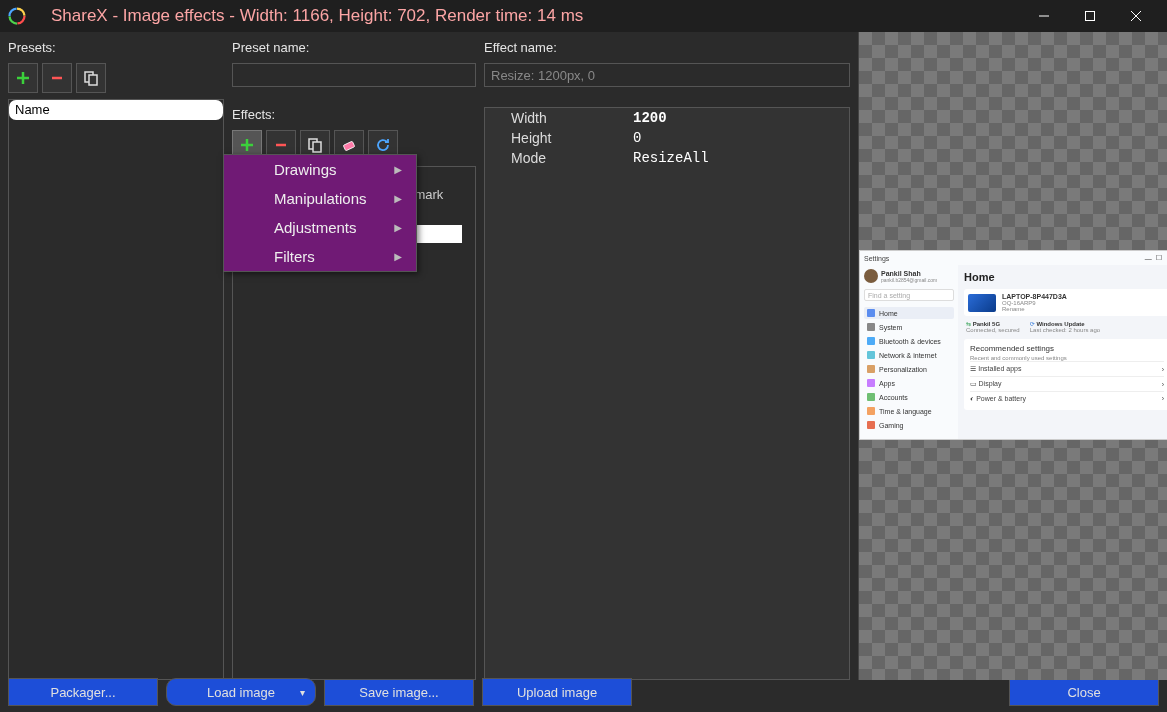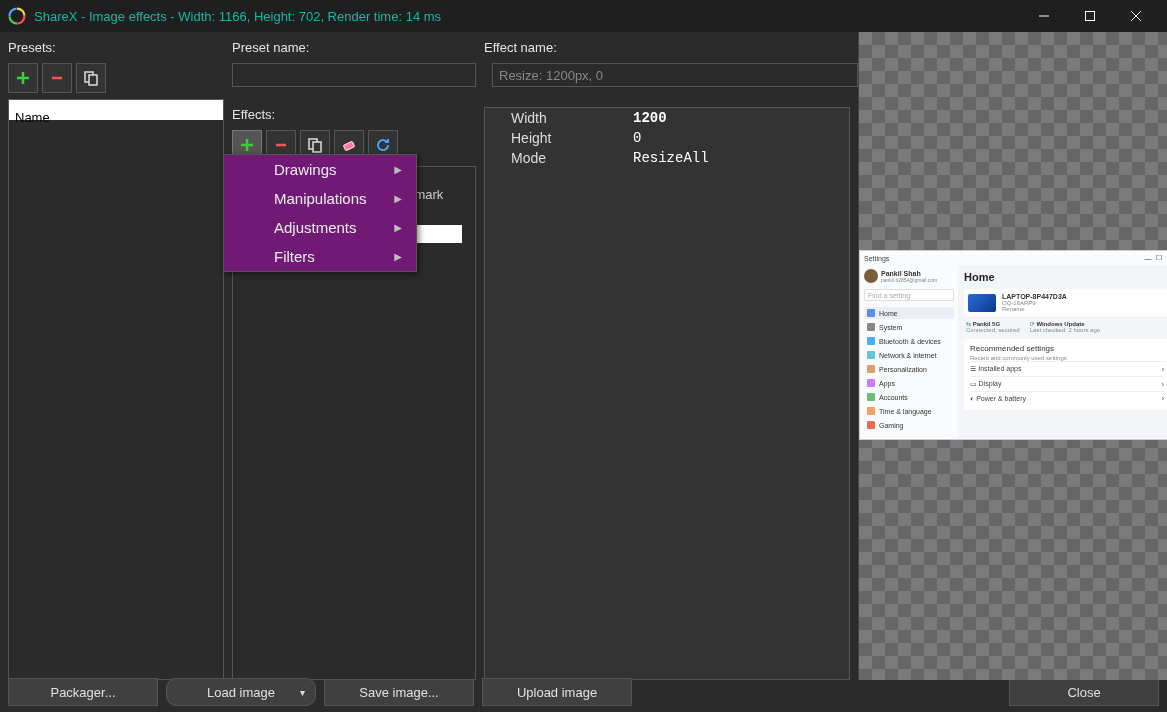--- a/index.html
+++ b/index.html
@@ -1,45 +1,45 @@
 <!DOCTYPE html>
 <html><head>
 <meta charset="utf-8">
 <style>
   * { box-sizing: border-box; margin: 0; padding: 0; font-family: "Segoe UI", Arial, sans-serif; }
   body { width: 1167px; height: 712px; background: #2b2b2b; color: #e0e0e0; font-size: 13px; overflow: hidden; }
 
   
   .titlebar { height: 32px; background: #1f1f1f; display: flex; align-items: center; padding: 0 8px; }
   .titlebar .logo { width: 18px; height: 18px; margin-right: 8px; }
-  .titlebar .title { flex: 1; font-size: 13px; color: #14b8a6; }
+  .titlebar .title { flex: 1; font-size: 17px; color: #fca5a5; margin-left: 17px; }
   .win-btns { display: flex; }
   .win-btn { width: 46px; height: 32px; display: flex; align-items: center; justify-content: center; color: #fff; }
 
   
   .content { display: grid; grid-template-columns: 216px 244px 366px 1fr; gap: 8px; padding: 8px 8px 0 8px; height: 640px; }
   .col { display: flex; flex-direction: column; gap: 6px; }
 
   .label { font-size: 13px; color: #e5e5e5; margin-bottom: 2px; }
 
   
   .toolbar { display: flex; gap: 4px; }
   .tbtn { width: 30px; height: 30px; border: 1px solid #555; background: #333; display: flex; align-items: center; justify-content: center; cursor: pointer; }
   .tbtn svg { width: 16px; height: 16px; }
   .tbtn.pressed { background: #555; border-color: #777; }
 
   
   .list { flex: 1; border: 1px solid #555; background: #2b2b2b; }
-  .list-header { background: #ffffff; color: #000; padding: 10px 6px; font-size: 13px; height: 20px; }
+  .list-header { background: #ffffff; color: #000; padding: 2px 6px; font-size: 13px; height: 20px; border-radius: 7px; }
 
   
   .effects-list { flex: 1; border: 1px solid #555; background: #2b2b2b; position: relative; padding-top: 6px; }
   
   .text-input { width: 100%; height: 24px; background: #2b2b2b; border: 1px solid #555; color: #e0e0e0; padding: 2px 6px; font-size: 13px; }
-  .text-input.readonly { color: #888; margin-left: 8px; }
+  .text-input.readonly { color: #888; }
 
   
   .props { border: 1px solid #555; background: #333; flex: 1; }
   .prop-row { display: grid; grid-template-columns: 140px 1fr; padding: 2px 8px; font-size: 14px; }
   .prop-row .k { color: #ddd; padding-left: 18px; }
   .prop-row .v { color: #fff; font-family: Liberation Mono, monospace; }
   .prop-row.first .v { font-weight: bold; }
 
   
   .preview { border-left: 1px solid #444; position: relative; background-image:
@@ -80,21 +80,21 @@
   .ctxmenu { position: absolute; left: 223px; top: 154px; width: 194px; background: #701a75; border: 1px solid #555; box-shadow: 2px 2px 6px rgba(0,0,0,.5); z-index: 50; padding-left: 36px; }
   .ctxitem { display:flex; align-items:center; justify-content:space-between; padding: 6px 14px; font-size: 15px; color:#eee; cursor:pointer;}
   .ctxarrow { font-size:10px; color:#bbb; }
 
   
   .ghost-effect { position:absolute; left:392px; top:187px; font-size:13px; color:#ccc; z-index:40; }
   .ghost-sel { position:absolute; left:392px; top:225px; width:70px; height:18px; background:#fff; z-index:40; }
 
   
   .footer { display:flex; gap:8px; padding: 6px 8px; }
-  .fbtn { height: 28px; border:1px solid #555; background:#404040; color:#e0e0e0; font-size:13px; display:flex; align-items:center; justify-content:center; cursor:pointer; }
+  .fbtn { height: 28px; border:1px solid #555; background:#1d4ed8; color:#e0e0e0; font-size:13px; display:flex; align-items:center; justify-content:center; cursor:pointer; }
   .fbtn.split { position:relative;border-radius:10px; }
   .fbtn .caret { position:absolute; right:10px; font-size:10px; }
   .footer .spacer { flex:1; }
 
 </style>
 </head>
 <body>
 
 <div class="titlebar">
   <svg class="logo" viewBox="0 0 24 24">

